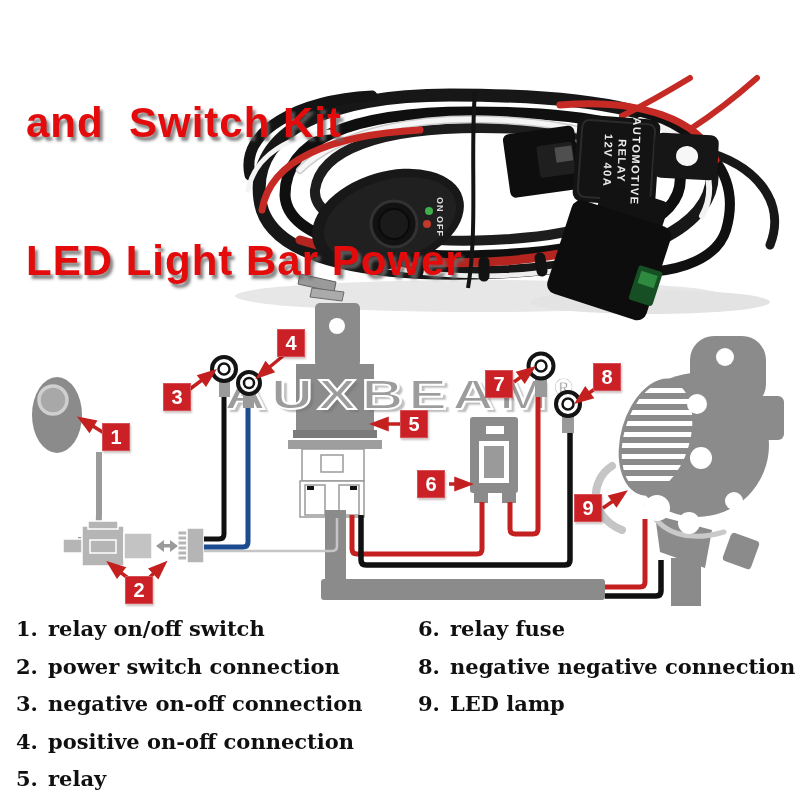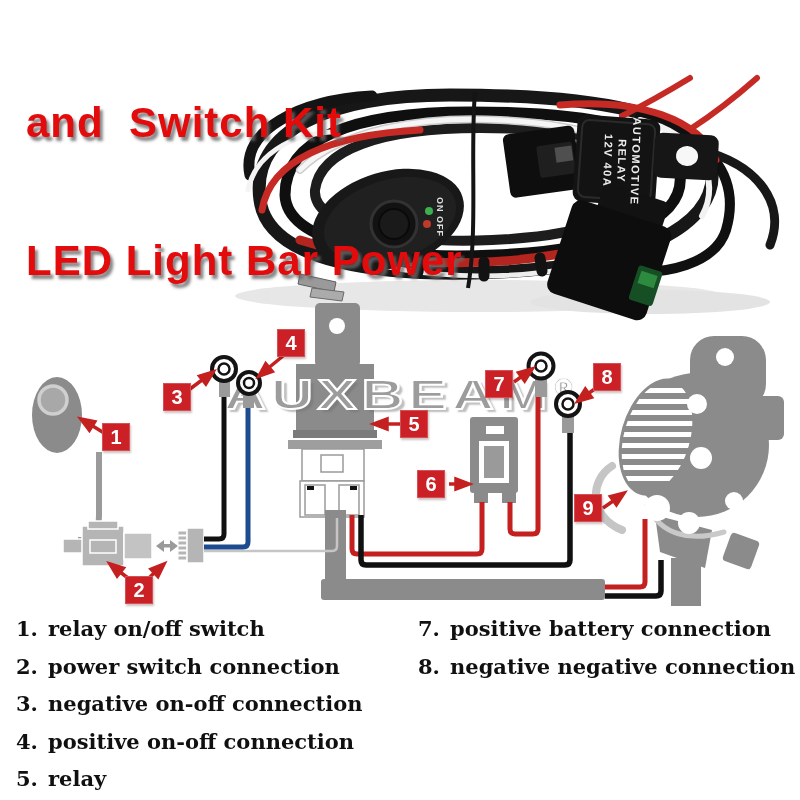--- a/index.html
+++ b/index.html
@@ -324,17 +324,18 @@
   <div class="callout" style="left:574px;top:494px;">9</div>
 
   <div class="legend-col left">
     <div class="legend-item"><span class="num">1.</span><span>relay on/off switch</span></div>
     <div class="legend-item"><span class="num">2.</span><span>power switch connection</span></div>
     <div class="legend-item"><span class="num">3.</span><span>negative on-off connection</span></div>
     <div class="legend-item"><span class="num">4.</span><span>positive on-off connection</span></div>
     <div class="legend-item"><span class="num">5.</span><span>relay</span></div>
   </div>
   <div class="legend-col right">
-    <div class="legend-item"><span class="num">7.</span><span>positive battery connection</span></div>
+    <div class="legend-item"><span class="num">6.</span><span>relay fuse</span></div>
     <div class="legend-item"><span class="num">8.</span><span>negative negative connection</span></div>
+    <div class="legend-item"><span class="num">9.</span><span>LED lamp</span></div>
   </div>
 
 </div>
 
 </body></html>

